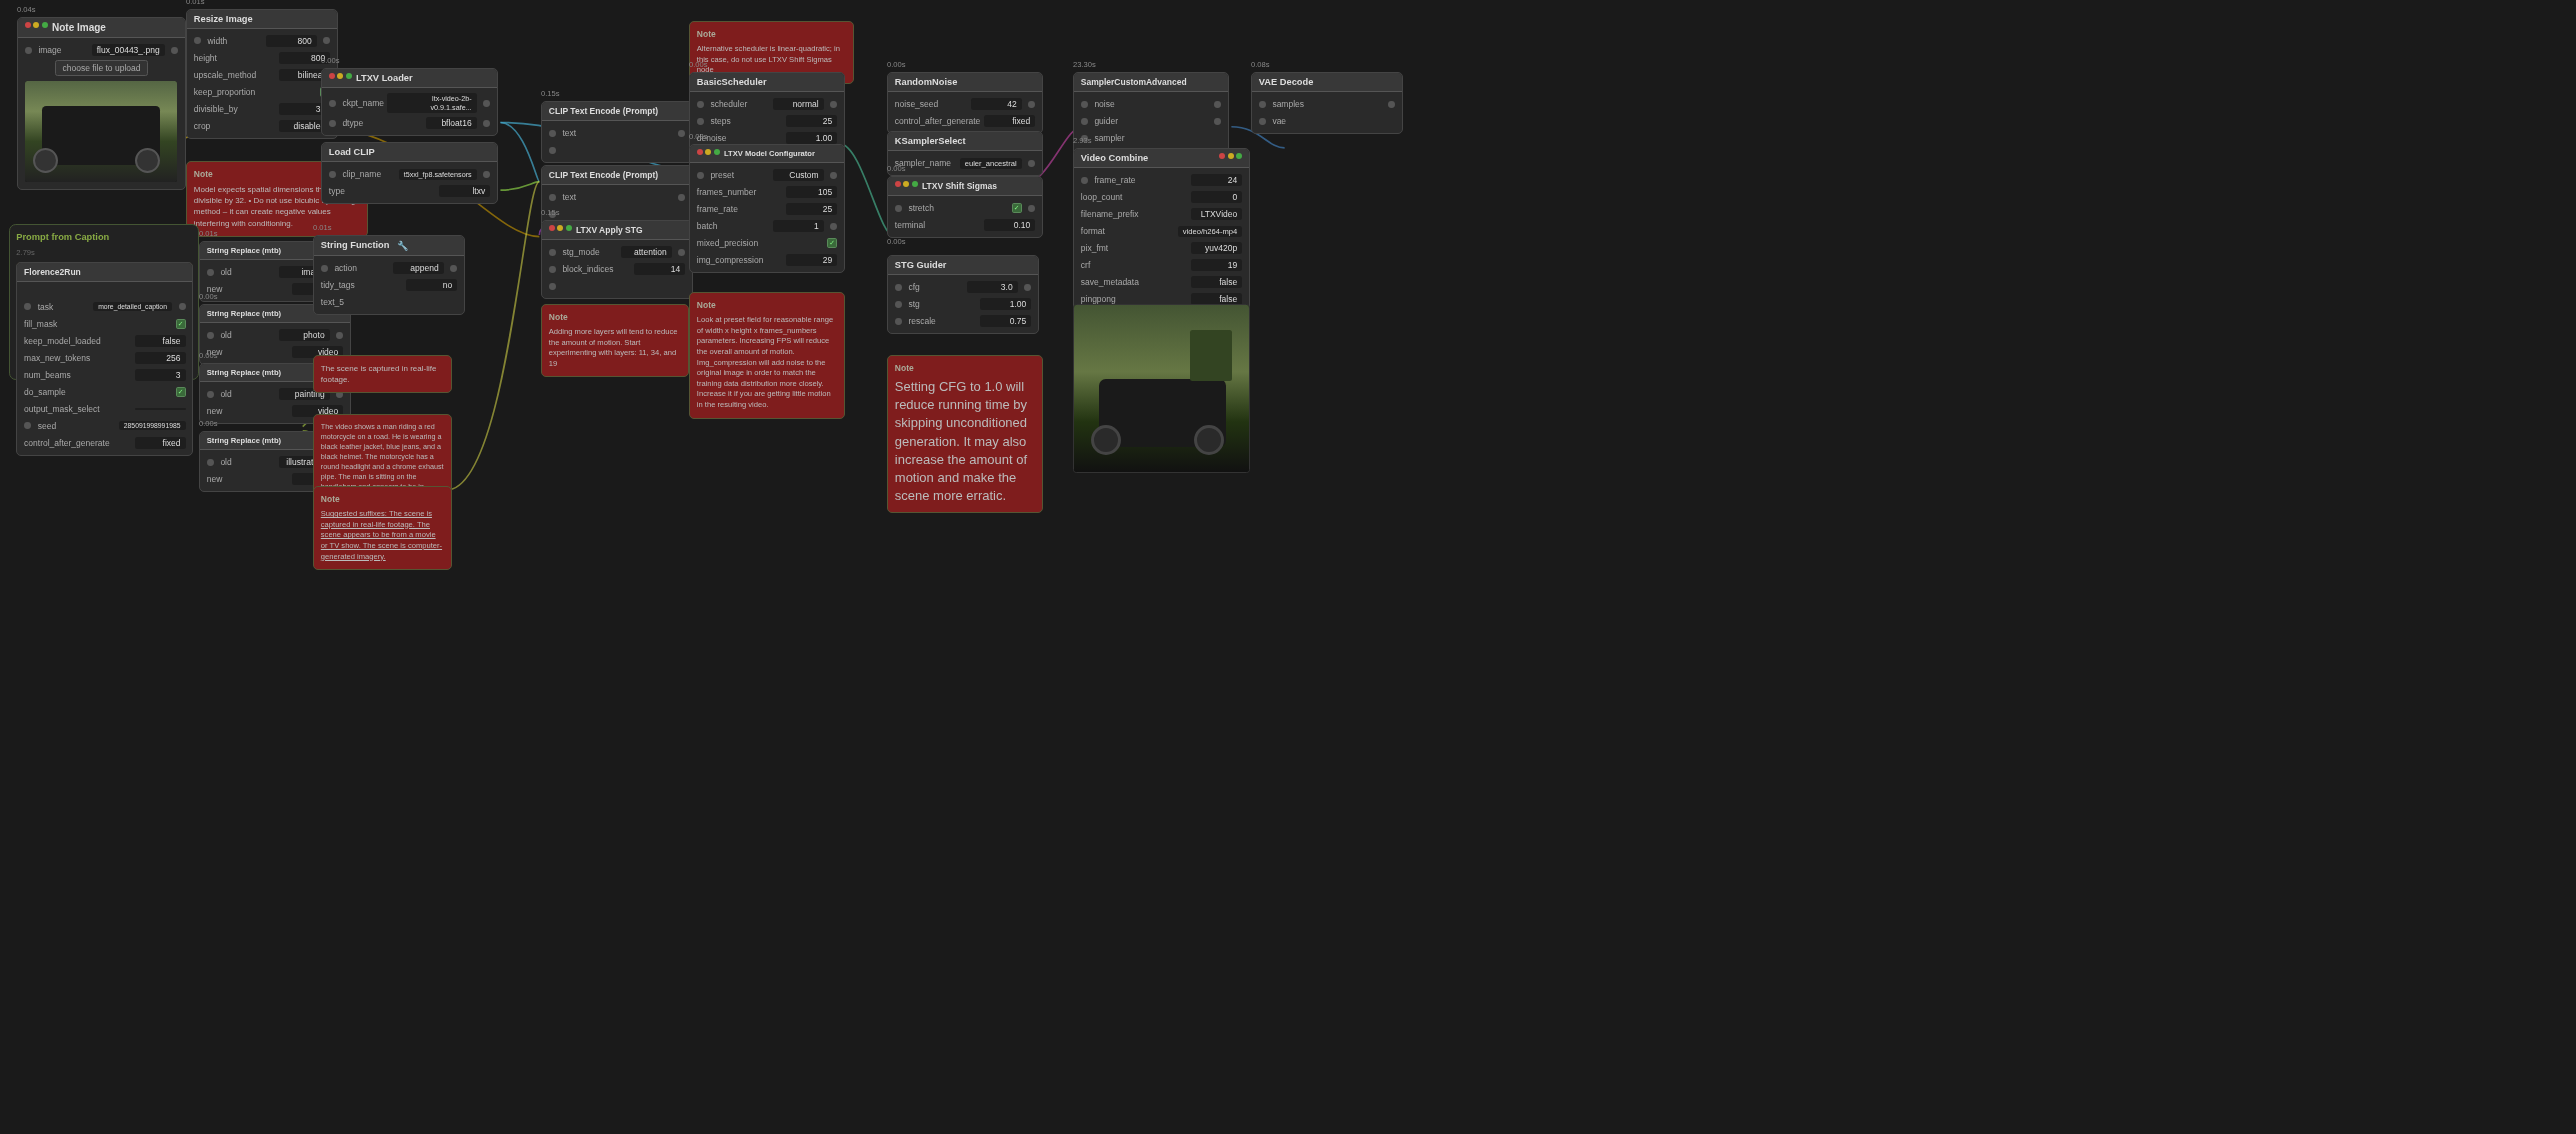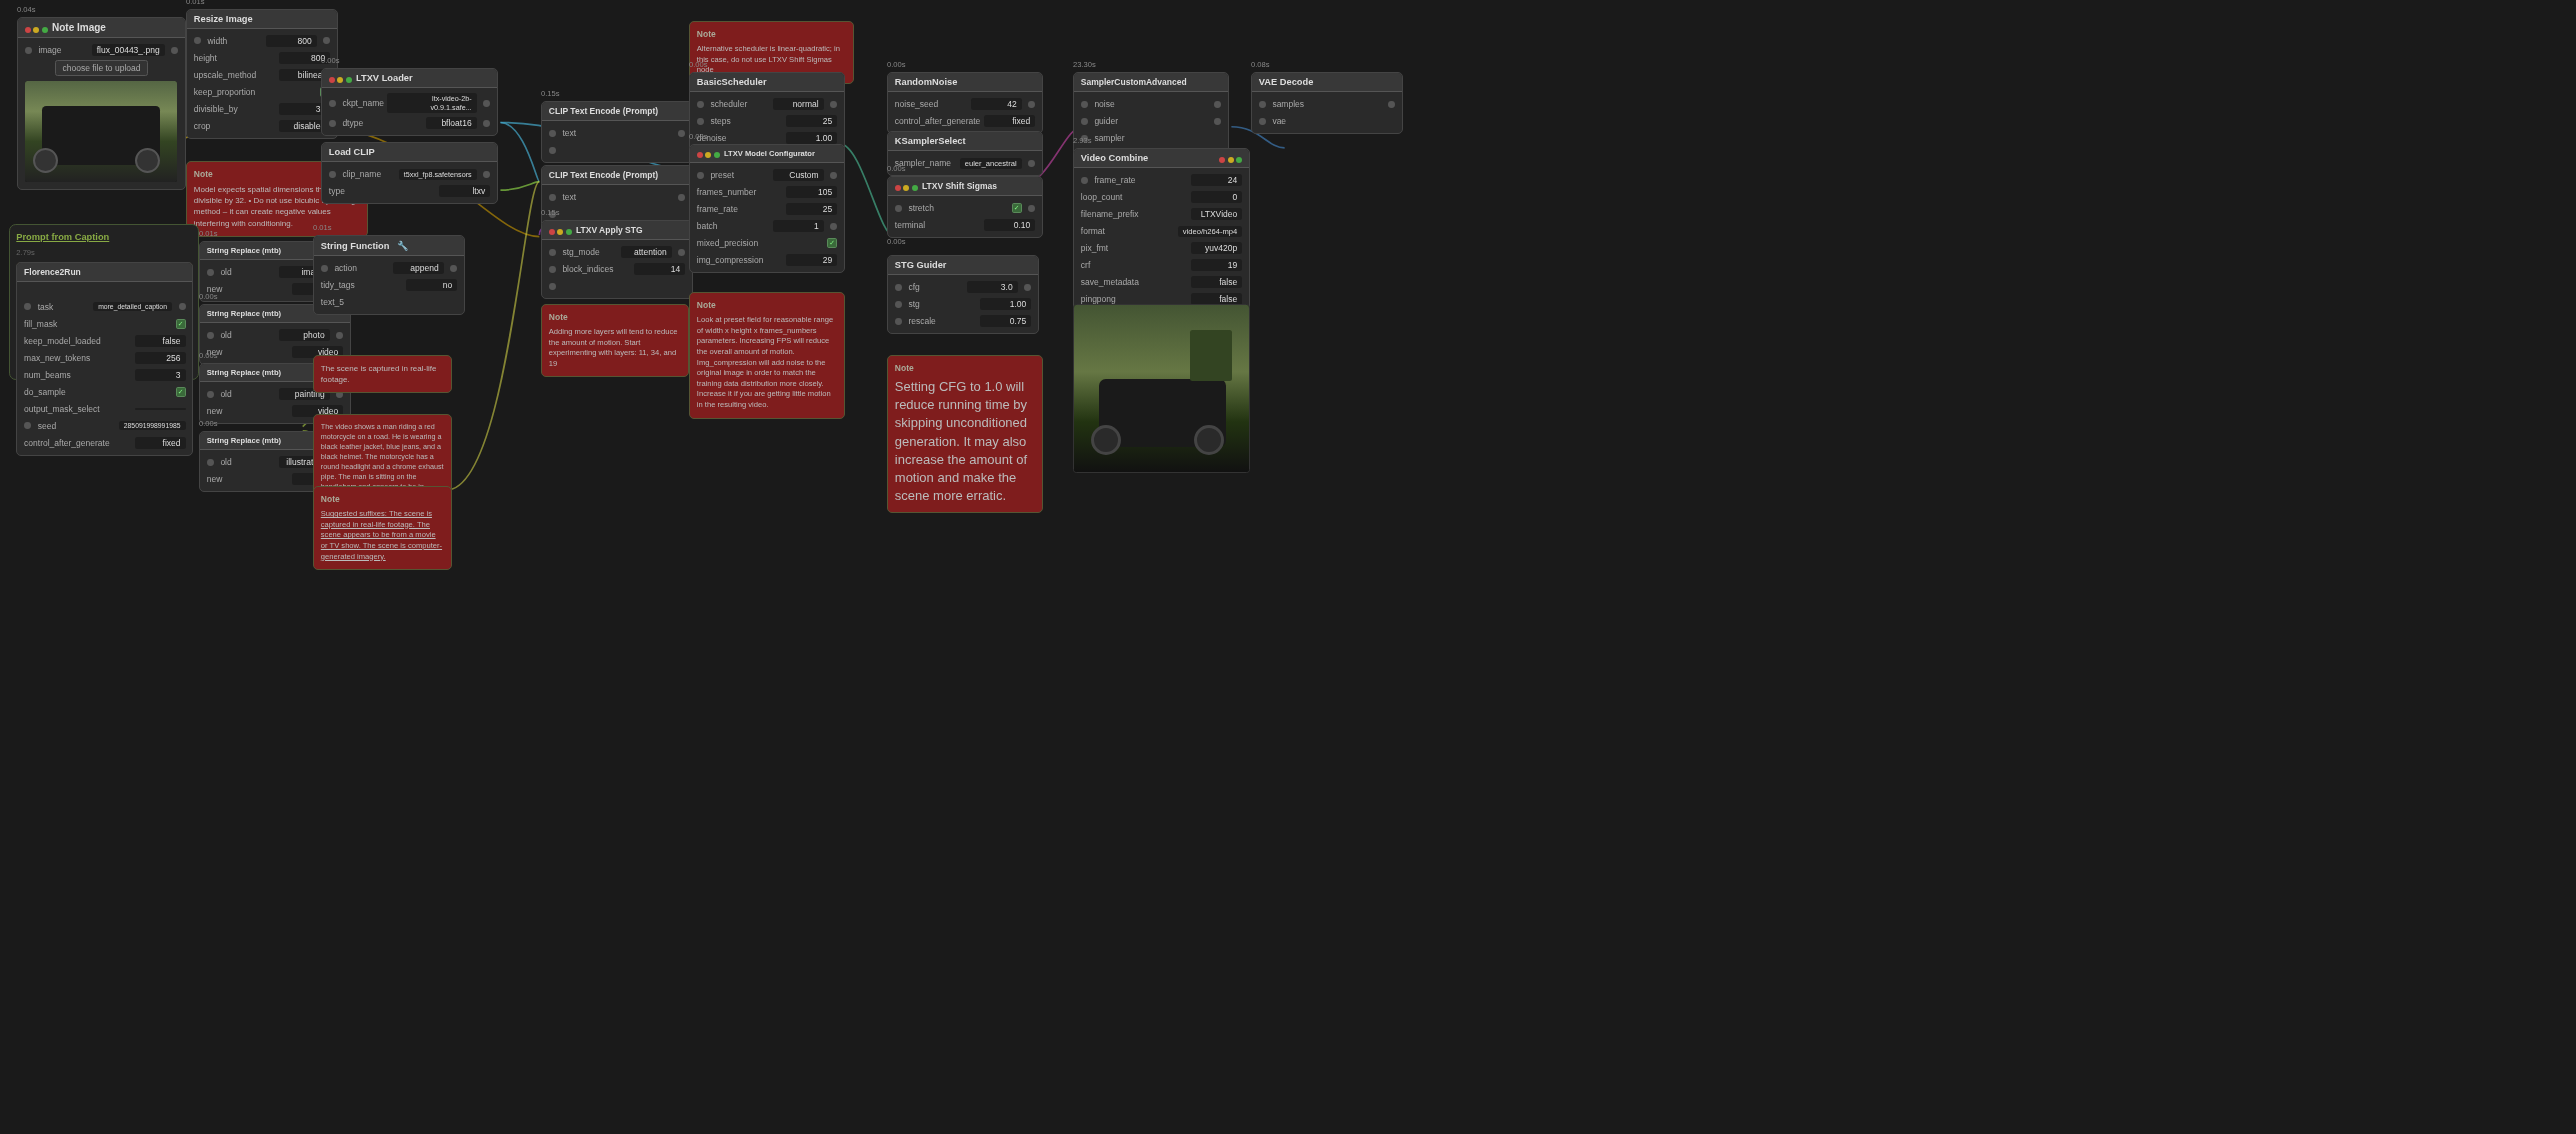--- a/index.html
+++ b/index.html
@@ -116,21 +116,21 @@
     .connector-dot-green { background: #44aa44; }
     .connector-dot-blue { background: #4488cc; }
     .connector-dot-orange { background: #cc7722; }
     .connector-dot-purple { background: #8844aa; }
     .connector-dot-cyan { background: #22aaaa; }
     .node-title-bar {
       background: #383838;
       border-radius: 4.2px 4.2px 0 0;
       padding: 4.2px 6.8px;
       display: flex;
-      align-items: flex-end;
+      align-items: flex-start;
       gap: 4.2px;
       border-bottom: 0.8px solid #555;
     }
     .dots-colored {
       display: flex; gap: 2.5px;
     }
     .dot-r { width:6px;height:6px;border-radius:50%;background:#cc4444; }
     .dot-y { width:6px;height:6px;border-radius:50%;background:#ccaa22; }
     .dot-g { width:6px;height:6px;border-radius:50%;background:#44aa44; }
     .textarea-preview {
@@ -680,21 +680,21 @@
         <div style="position:absolute;bottom:25px;left:25px;width:127px;height:68px;background:#1a1a1a;border-radius:6.8px;"></div>
         <div style="position:absolute;bottom:17px;left:17px;width:30px;height:30px;border-radius:50%;background:#2a2a2a;border:3.4px solid #444;"></div>
         <div style="position:absolute;bottom:17px;right:25px;width:30px;height:30px;border-radius:50%;background:#2a2a2a;border:3.4px solid #444;"></div>
         <div style="position:absolute;top:25px;right:17px;width:42px;height:51px;background:#334422;border-radius:2.5px;"></div>
       </div>
     </div>
   </div>
 
   <div class="node-container" style="left:8.5px; top:224px;">
     <div style="background:#222;border:0.8px solid #445533;border-radius:6.8px;padding:6.8px;width:190px;">
-      <div style="color:#88aa44;font-size:9.3px;font-weight:bold;margin-bottom:5px;text-decoration:underline;">Prompt from Caption</div>
+      <div style="color:#88aa44;font-size:9.3px;font-weight:bold;margin-bottom:5px;">Prompt from Caption</div>
       <span style="font-size:7.6px;color:#666;">2.79s</span>
 
       
       <div class="node" style="width:177px;margin:5px 0;">
         <div class="node-title-bar">
           <span style="color:#ddd;font-weight:bold;font-size:7.6px;">DownloadAndLoadFlorence2Model</span>
         </div>
         <div class="node-body">
           <div class="node-row">
               <label>model</label>

